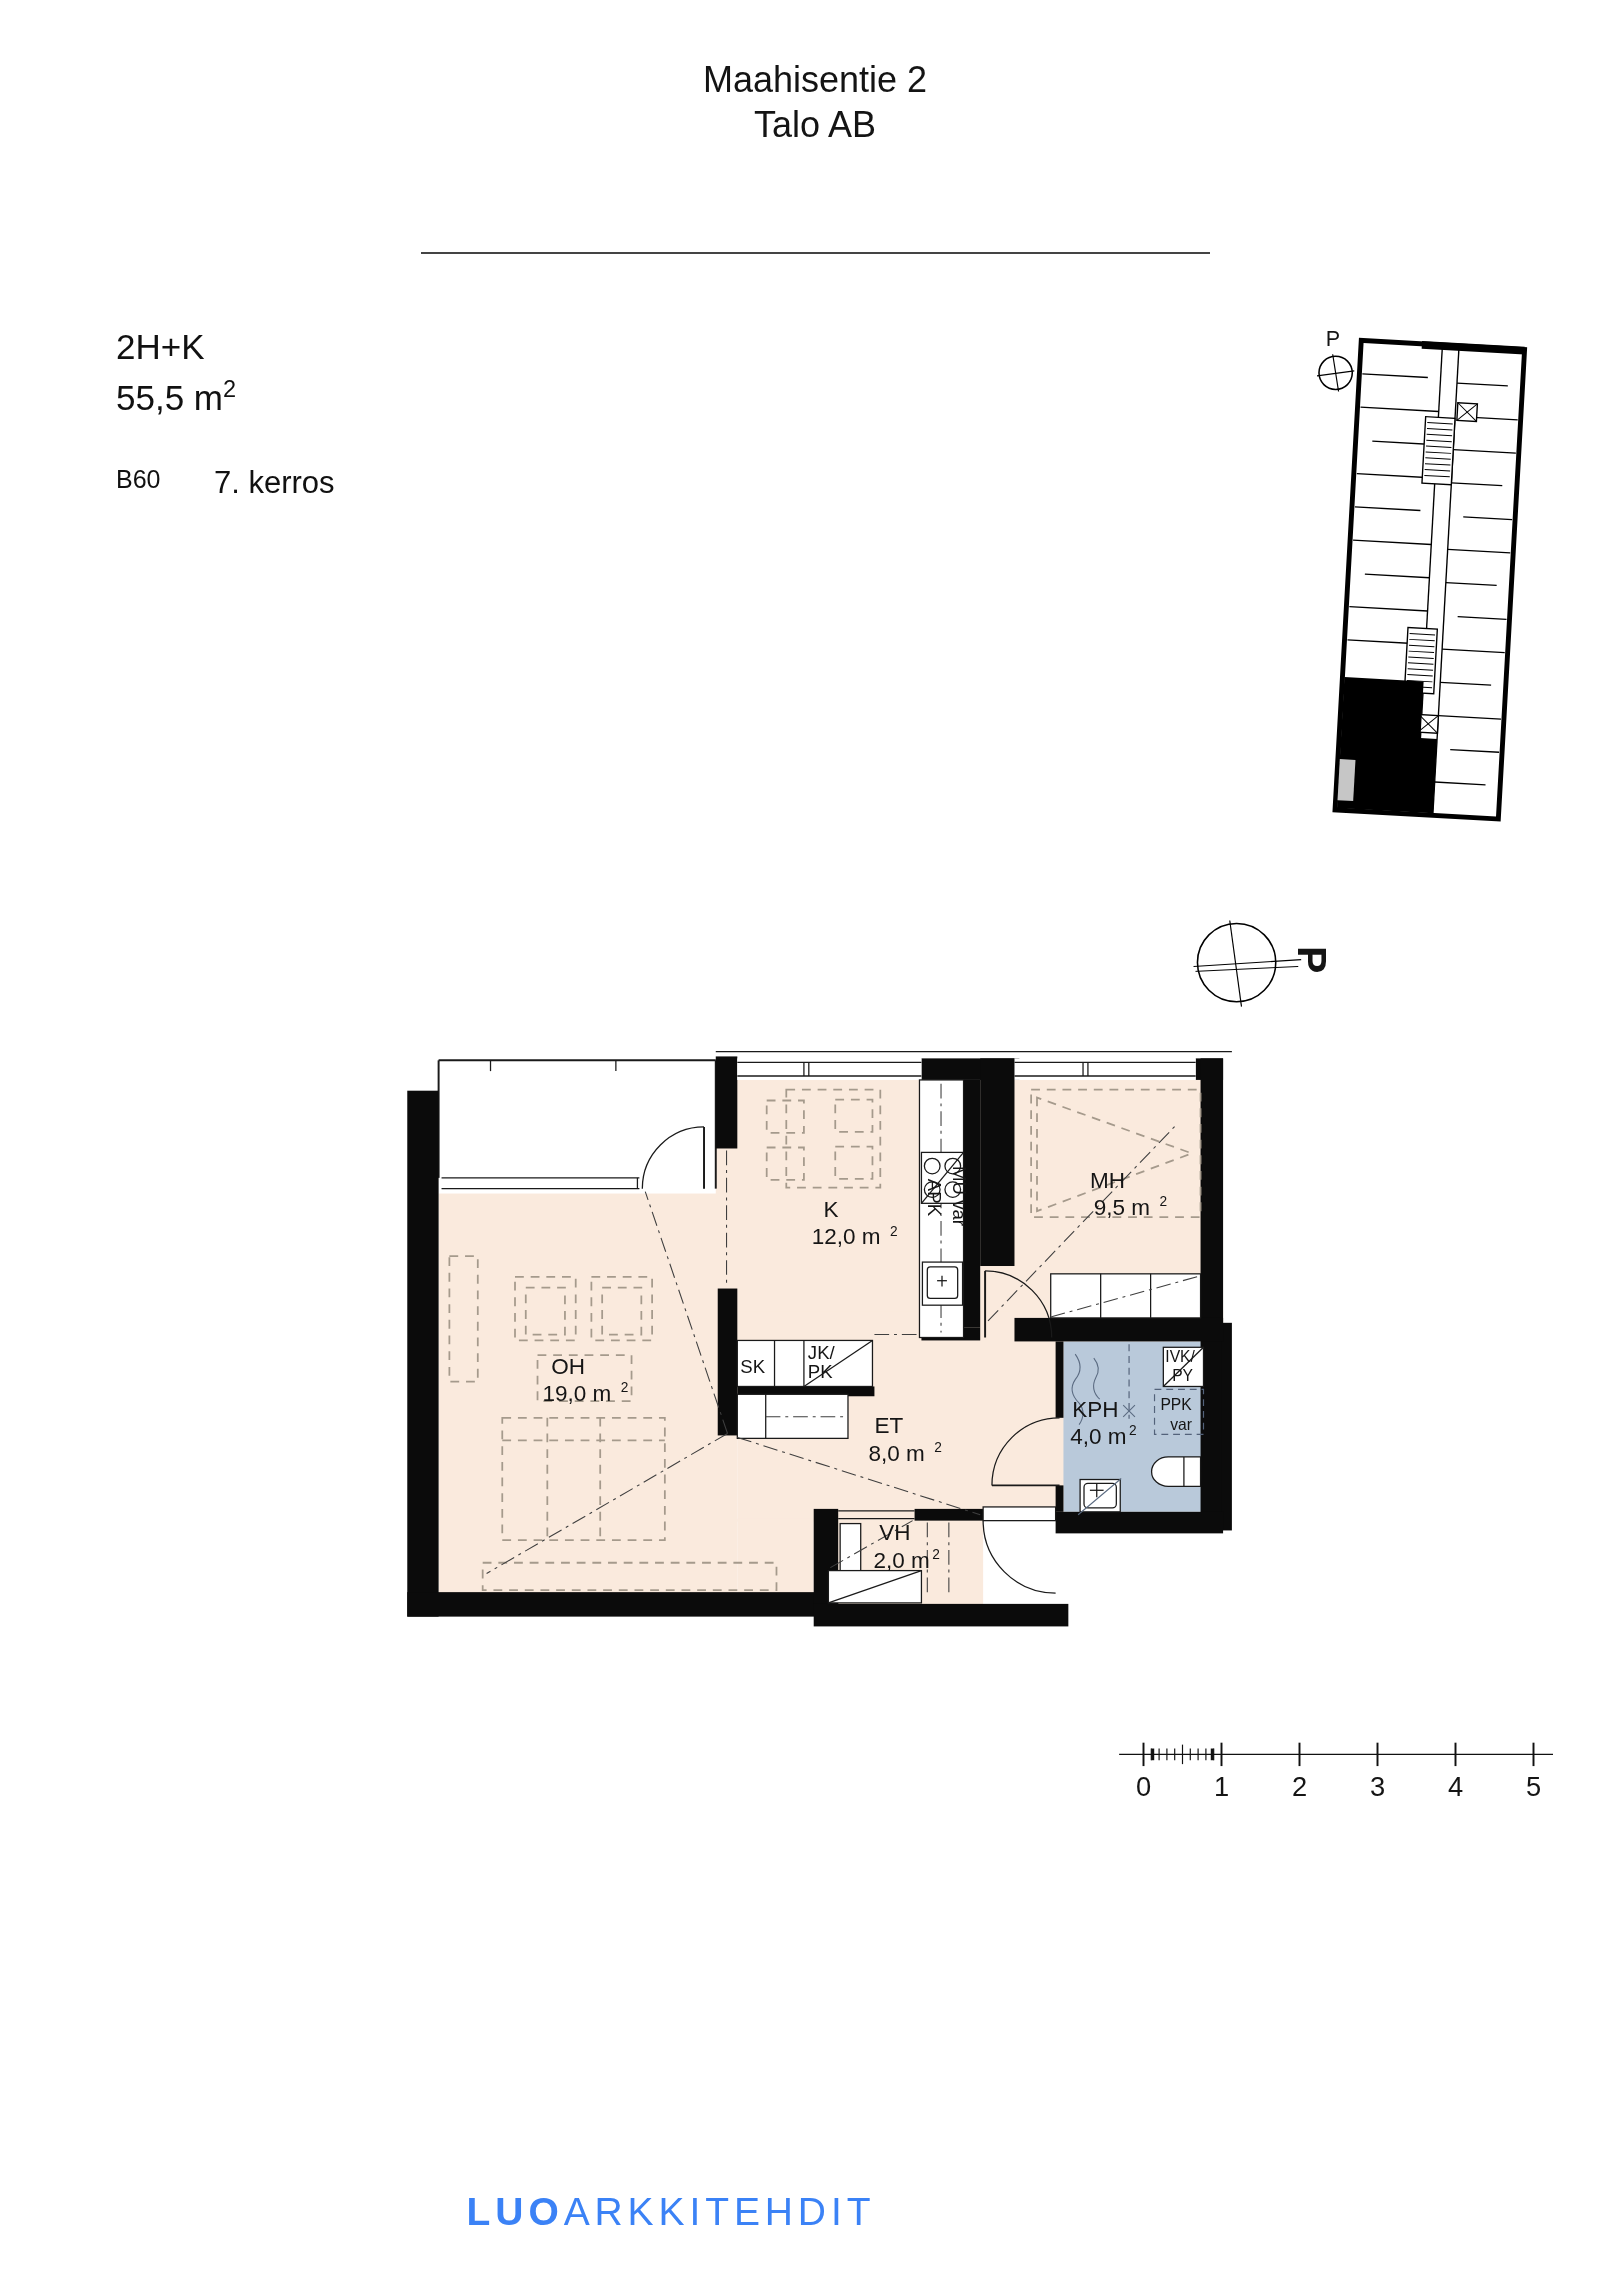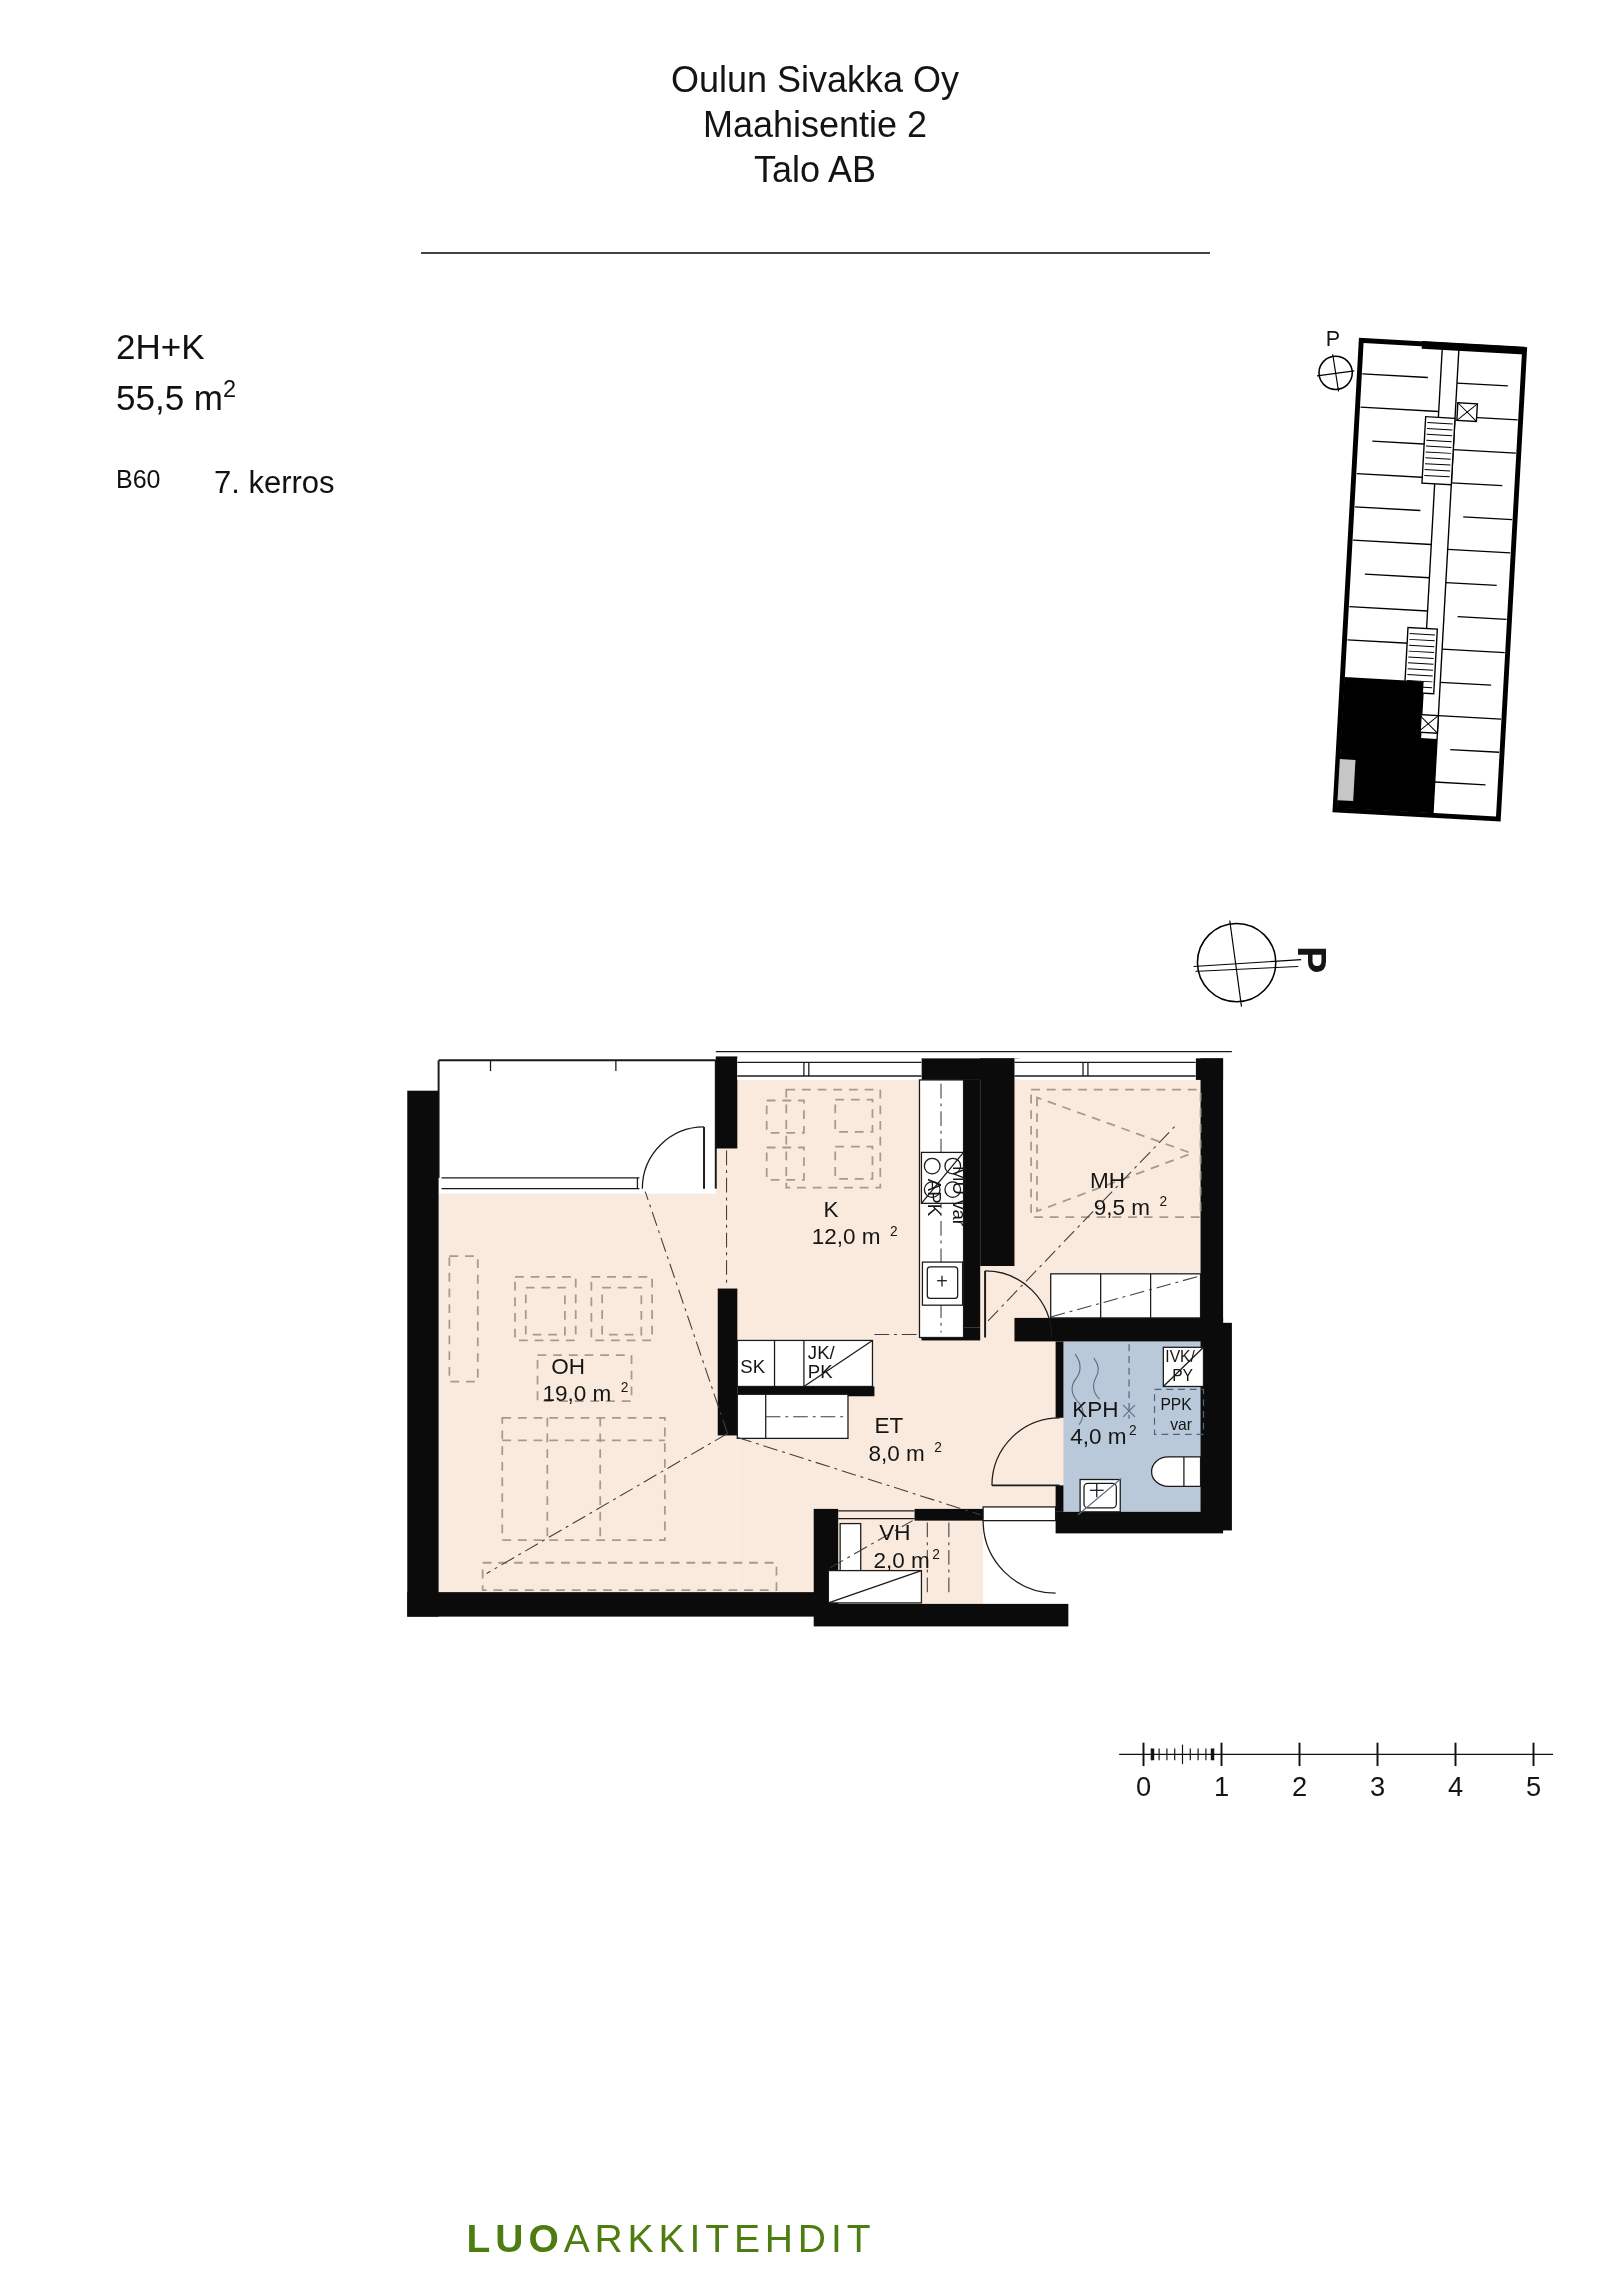--- a/index.html
+++ b/index.html
@@ -5,21 +5,21 @@
   html,body{margin:0;padding:0;background:#ffffff;}
   body{width:1621px;height:2293px;position:relative;font-family:"Liberation Sans",sans-serif;color:#111;}
   .abs{position:absolute;}
   #title{left:423px;top:57px;width:784px;text-align:center;font-size:36px;line-height:45px;color:#141414;}
   #title-rule{left:421px;top:252px;width:789px;height:1.5px;background:#444;}
   #apt-type{left:116px;top:327px;font-size:35px;}
   #apt-area{left:116px;top:376px;font-size:35px;}
   #apt-area sup{font-size:23.5px;}
   #apt-id{left:116px;top:465px;font-size:25px;}
   #apt-floor{left:214px;top:465px;font-size:31px;text-align:center;}
-  #footer{left:0;top:2190px;width:1342px;text-align:center;font-size:39px;letter-spacing:4.9px;color:#4d7c0f;margin-top:27px;}
+  #footer{left:0;top:2190px;width:1342px;text-align:center;font-size:39px;letter-spacing:4.9px;color:#3b82f6;}
   #footer .b{font-weight:bold;}
   #footer .l{font-weight:normal;}
   svg text{font-family:"Liberation Sans",sans-serif;fill:#151515;}
   .rm{font-size:23px;}
   .rs{font-size:14px;}
   .fx{font-size:19px;}
   .fs{font-size:16px;}
   .wall{fill:#0b0b0b;}
   .thin{stroke:#1a1a1a;stroke-width:1.3px;fill:none;}
   .med{stroke:#1a1a1a;stroke-width:2px;fill:none;}
@@ -27,21 +27,20 @@
   .dash{stroke:#a59a8c;stroke-width:1.8px;fill:none;stroke-dasharray:9 7;}
   .ddot{stroke:#3f3f3f;stroke-width:1.1px;fill:none;stroke-dasharray:15 5 3 5;}
   .bdash{stroke:#53627a;stroke-width:1.2px;fill:none;stroke-dasharray:7 5;}
   .wet-thin{stroke:#5a6a80;stroke-width:1.1px;fill:none;}
   .kp{stroke:#000;fill:none;}
 </style>
 </head>
 <body>
 
 <div class="abs" id="title">
-  <div>Oulun Sivakka Oy</div>
   <div>Maahisentie 2</div>
   <div>Talo AB</div>
 </div>
 <div class="abs" id="title-rule"></div>
 
 <div class="abs" id="apt-type">2H+K</div>
 <div class="abs" id="apt-area"><span>55,5 m</span><sup>2</sup></div>
 <div class="abs" id="apt-id">B60</div>
 <div class="abs" id="apt-floor">7. kerros</div>
 

